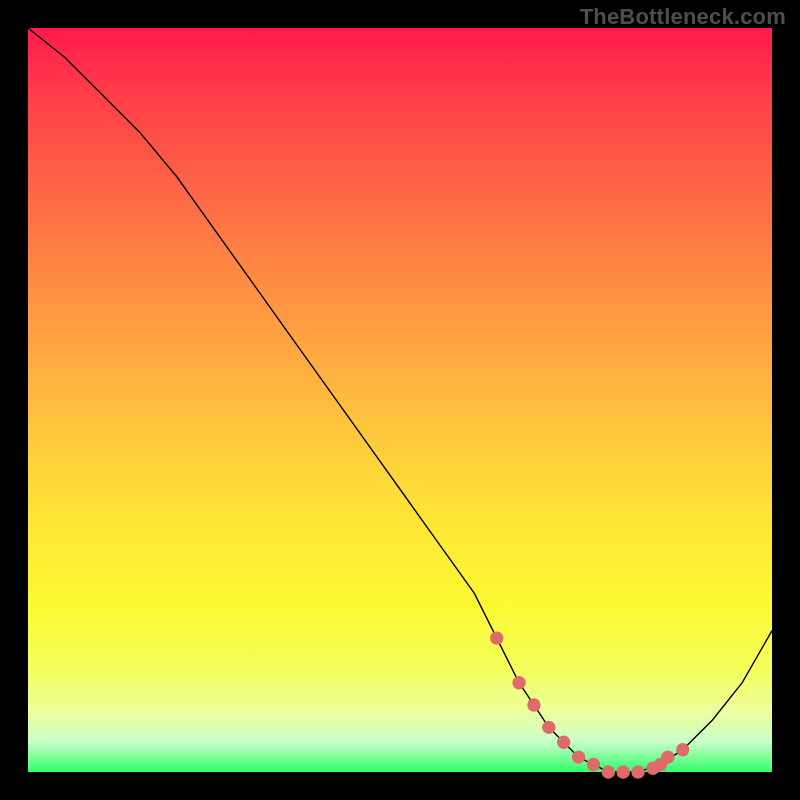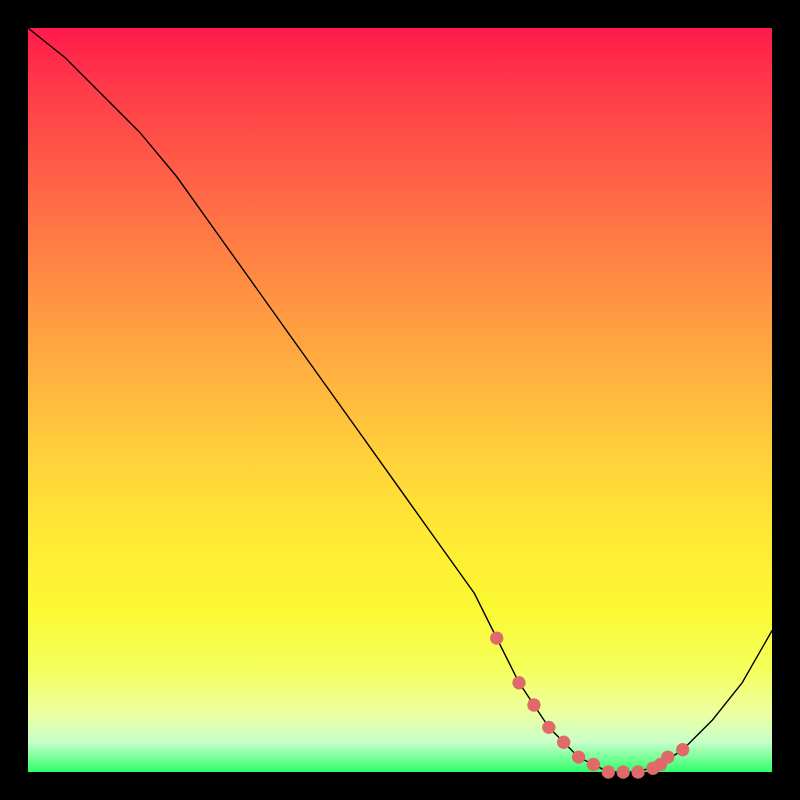--- a/index.html
+++ b/index.html
@@ -60,20 +60,21 @@
     width: 100%;
     height: 100%;
     overflow: visible;
   }
 </style>
 </head>
 <body>
 
 <div class="outer">
 
+  <div class="watermark">TheBottleneck.com</div>
 
   <div class="plot">
     <div class="grad"></div>
 
     <svg class="curve" viewBox="0 0 100 100" preserveAspectRatio="none">
       <path id="curve-path" fill="none" stroke="#000" stroke-width="1.4" vector-effect="non-scaling-stroke" d="M0.00 0.00 L5.00 4.00 L10.00 9.00 L15.00 14.00 L20.00 20.00 L25.00 27.00 L30.00 34.00 L35.00 41.00 L40.00 48.00 L45.00 55.00 L50.00 62.00 L55.00 69.00 L60.00 76.00 L63.00 82.00 L66.00 88.00 L70.00 94.00 L74.00 98.00 L78.00 100.00 L82.00 100.00 L85.00 99.00 L88.00 97.00 L92.00 93.00 L96.00 88.00 L100.00 81.00"></path>
       <g id="markers">
           <circle cx="63.00" cy="82.00" r="0.9" fill="#e06a6a"></circle>
           <circle cx="66.00" cy="88.00" r="0.9" fill="#e06a6a"></circle>
           <circle cx="68.00" cy="91.00" r="0.9" fill="#e06a6a"></circle>

